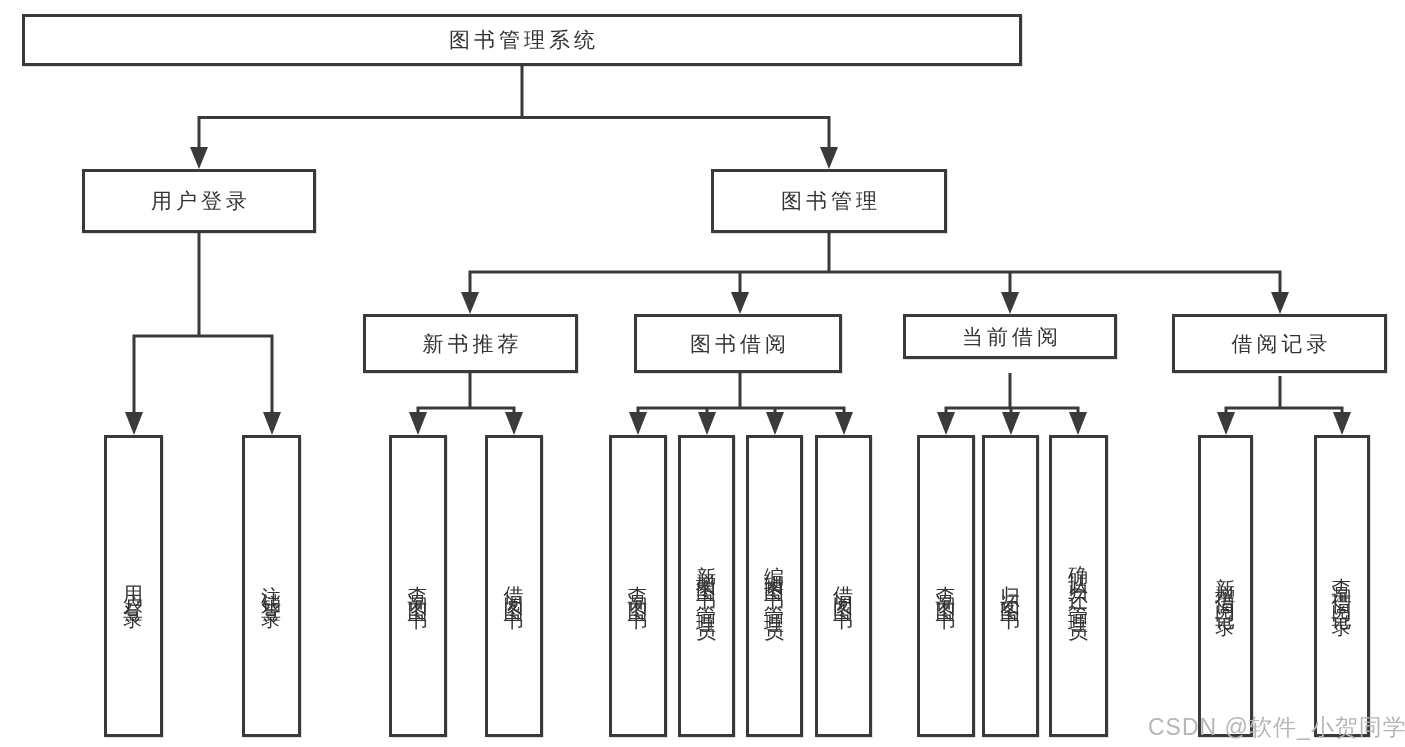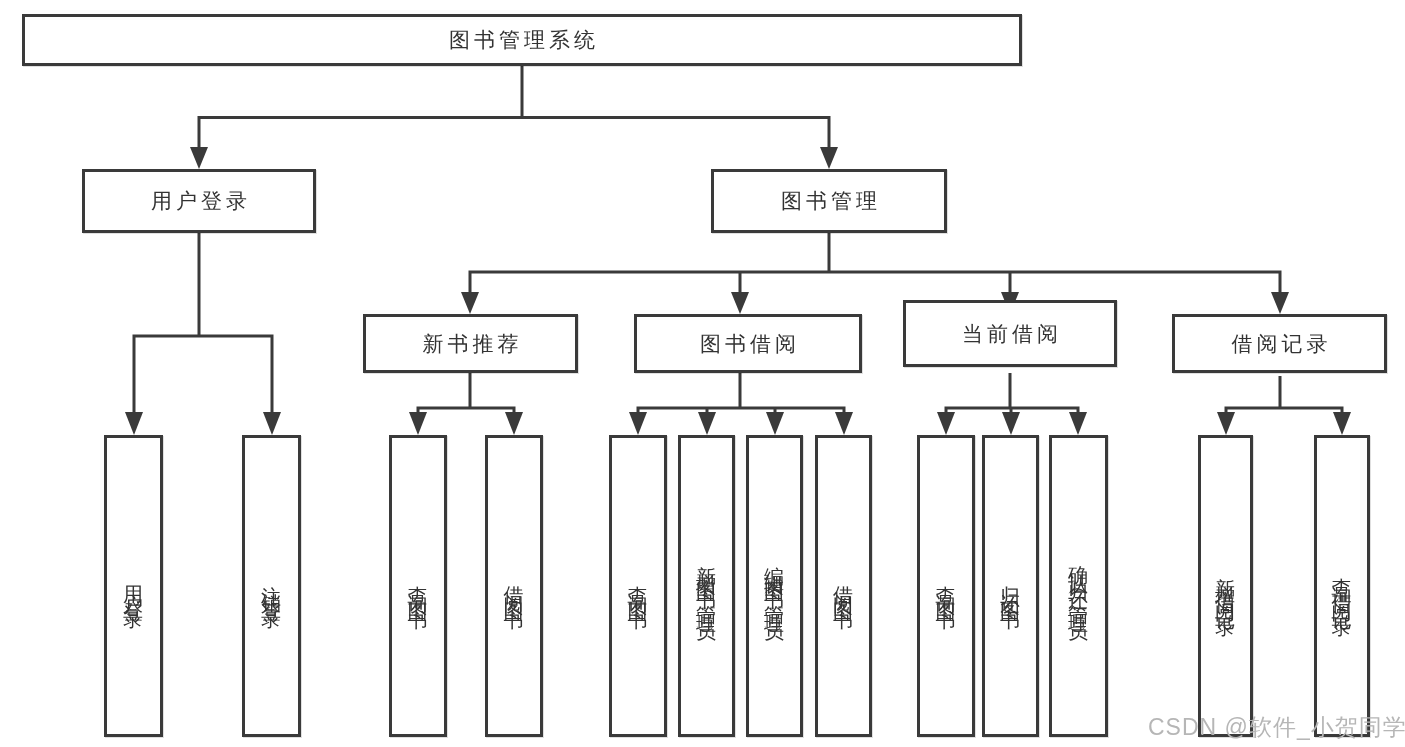--- a/index.html
+++ b/index.html
@@ -108,24 +108,24 @@
   <div class="box box-h" style="left:82px; top:169px; width:234px; height:64px;">
     <span>用户登录</span>
   </div>
   <div class="box box-h" style="left:363px; top:314px; width:215px; height:59px;">
     <span>新书推荐</span>
   </div>
 
   <div class="box box-h" style="left:711px; top:169px; width:236px; height:64px;">
     <span>图书管理</span>
   </div>
-  <div class="box box-h" style="left:634px; top:314px; width:228px; height:59px;">
+  <div class="box box-h" style="left:634px; top:314px; width:208px; height:59px;">
     <span>图书借阅</span>
   </div>
-  <div class="box box-h" style="left:903px; top:300px; width:214px; height:67px;">
+  <div class="box box-h" style="left:903px; top:314px; width:214px; height:45px;">
     <span>当前借阅</span>
   </div>
   <div class="box box-h" style="left:1172px; top:314px; width:215px; height:59px;">
     <span>借阅记录</span>
   </div>
 
   <div class="box box-v" style="left:104px; top:435px; width:59px; height:302px;">
     <span>用户登录</span>
   </div>
   <div class="box box-v" style="left:242px; top:435px; width:59px; height:302px;">

